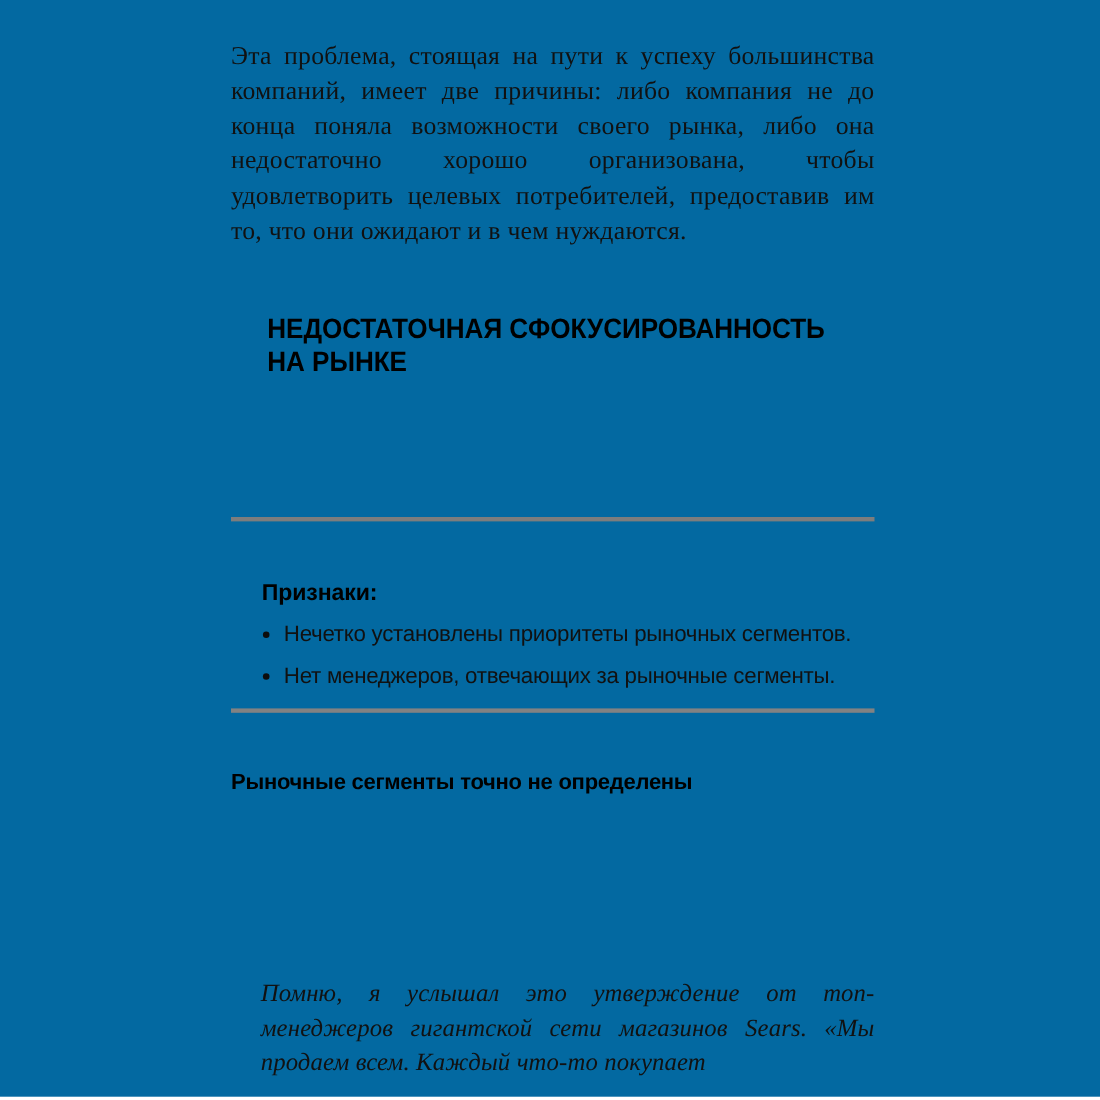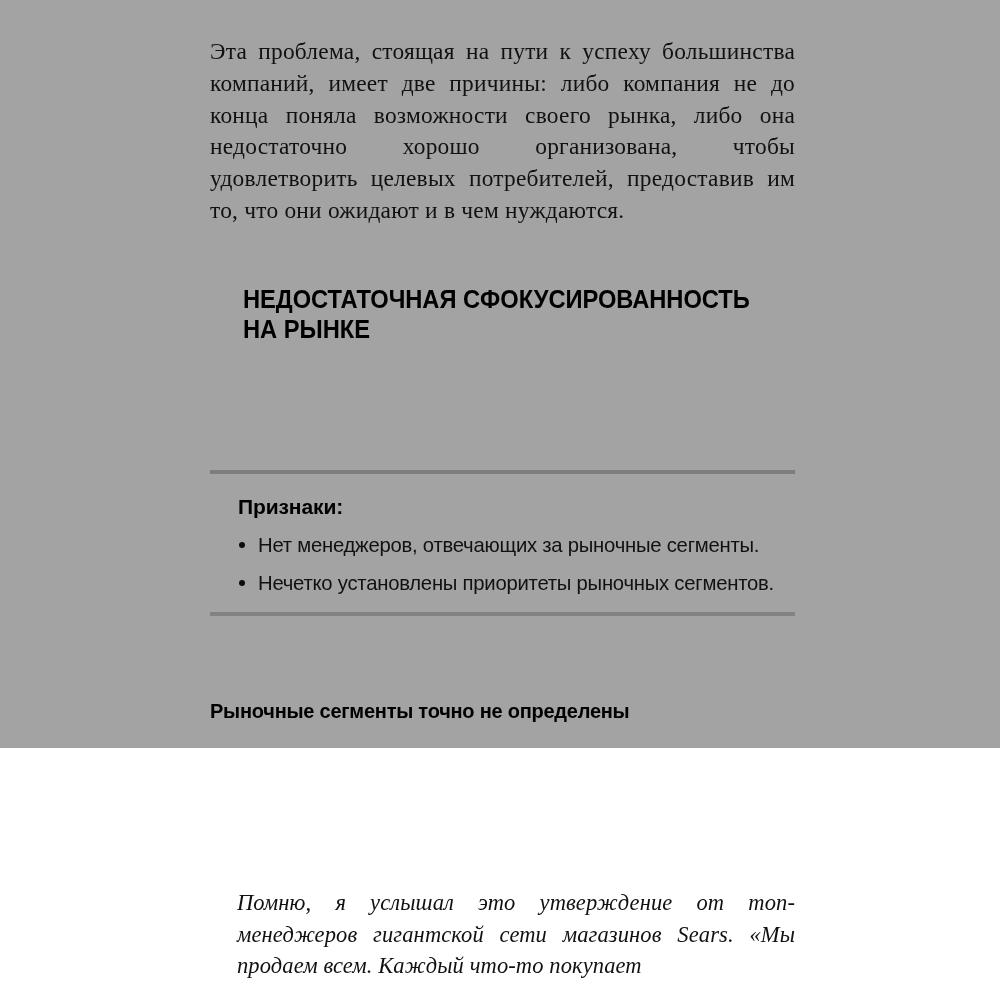--- a/index.html
+++ b/index.html
@@ -17,22 +17,22 @@
     font-family: "Liberation Serif", "DejaVu Serif", serif;
     color: #0a0a0a;
     -webkit-font-smoothing: antialiased;
   }
 
   .page {
     position: absolute;
     left: 0;
     top: 0;
     width: 1000px;
-    height: 748px;
-    background: #a3a3a3;
+    height: 997px;
+    background: #0369a1;
   }
 
   
   .body-par {
     font-family: "Liberation Serif", "DejaVu Serif", serif;
     font-size: 23.4px;
     line-height: 31.8px;
     text-align: justify;
     text-justify: inter-word;
     margin: 0;
@@ -76,20 +76,21 @@
     margin: 0;
     display: block;
   }
 
   .rule-bottom {
     background: #828282;
   }
 
   .signs-inner {
     padding: 20px 0 16px 0;
+    margin-top: 32px;
   }
 
   .signs-title {
     font-family: "Liberation Sans", "DejaVu Sans", sans-serif;
     font-weight: 700;
     font-size: 21px;
     line-height: 26px;
     color: #000000;
     margin: 0 0 13px 28px;
     letter-spacing: -0.005em;
@@ -169,25 +170,25 @@
   </div>
 
 
   <div class="signs-box">
     <div class="rule"></div>
     <div class="signs-inner">
       <div class="signs-title">Признаки:</div>
       <ul class="signs-list">
         <li class="signs-item">
           <span class="bullet"></span>
-          <span>Нет менеджеров, отвечающих за рыночные сегменты.</span>
+          <span>Нечетко установлены приоритеты рыночных сегментов.</span>
         </li>
         <li class="signs-item">
           <span class="bullet"></span>
-          <span>Нечетко установлены приоритеты рыночных сегментов.</span>
+          <span>Нет менеджеров, отвечающих за рыночные сегменты.</span>
         </li>
       </ul>
     </div>
     <div class="rule rule-bottom"></div>
   </div>
 
   <div class="blk" style="top:697px;">
     <h3 class="sub-heading">Рыночные сегменты точно не определены</h3>
   </div>
 

